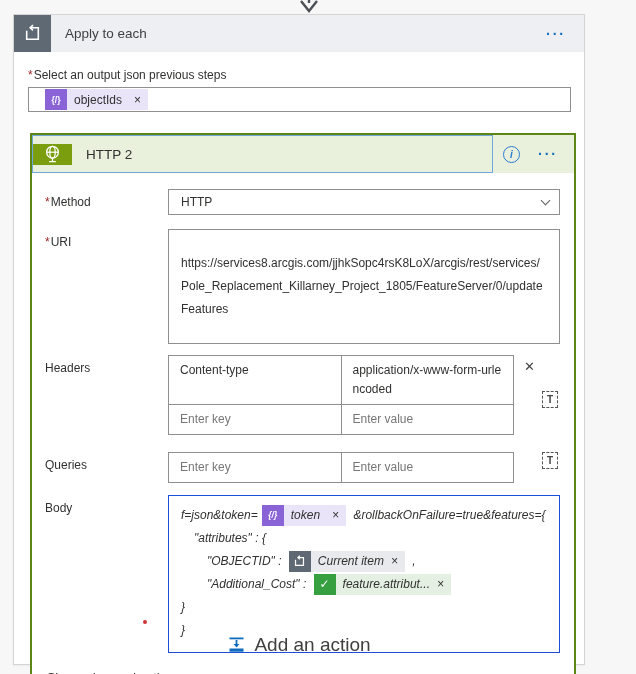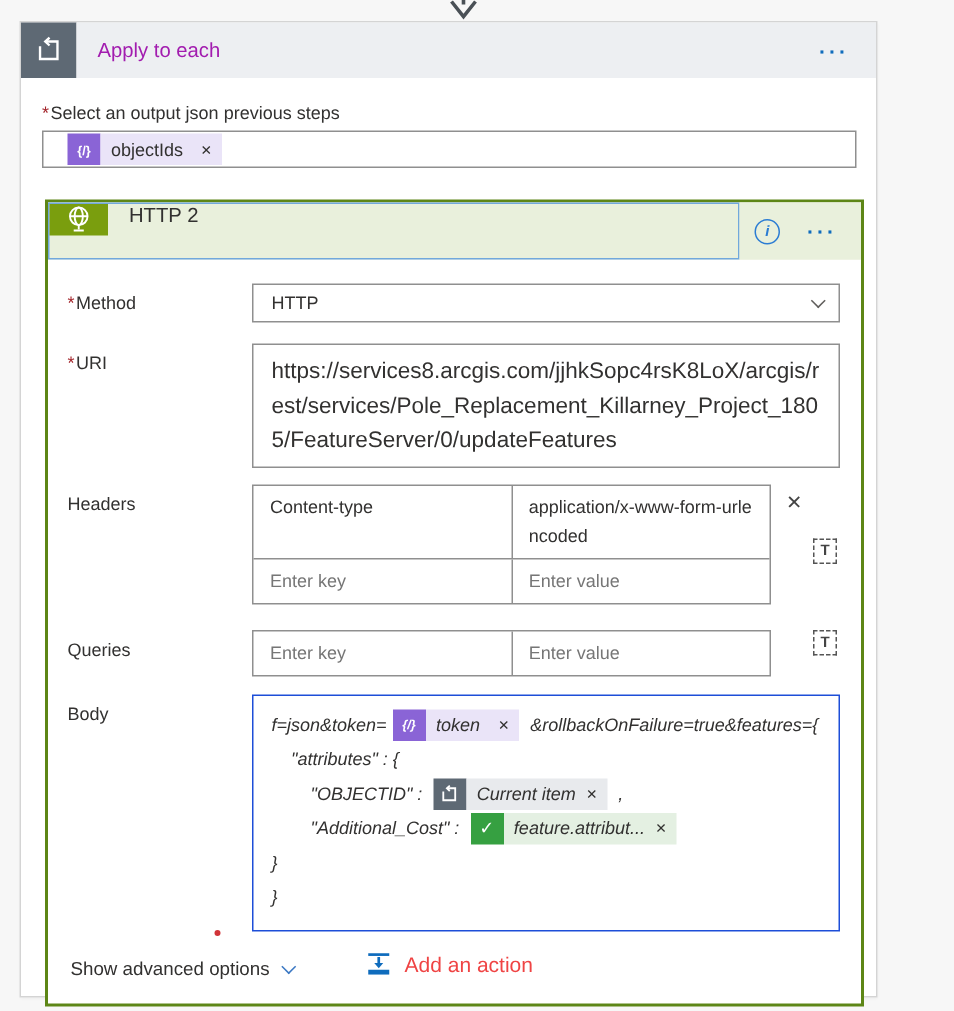--- a/index.html
+++ b/index.html
@@ -12,21 +12,21 @@
   
   .top-arrow { position:absolute; left:297px; top:-4px; }
   
   .scope-card {
     position:absolute; left:13px; top:14px; width:572px; height:651px;
     background:#fff; border:1px solid #d4d4d4; box-shadow:0 1px 2px rgba(0,0,0,.05);
   }
   .scope-header { display:flex; align-items:stretch; height:37px; cursor:pointer; }
   .scope-icon { width:37px; background:#5e6974; display:flex; align-items:center; justify-content:center; flex:0 0 37px; }
   .scope-titlebar { flex:1; background:#edeff2; display:flex; align-items:center; padding:0 14px; }
-  .scope-title { font-size:13.5px; color:#a21caf; }
+  .scope-title { font-size:13.5px; color:#404040; }
   .ellipsis { margin-left:auto; color:#0f6cbd; font-weight:bold; letter-spacing:2px; font-size:14px; cursor:pointer; padding:0 4px; }
   .scope-body { padding:16px 14px 0 14px; }
   .field-label { font-size:12px; color:#323130; margin-bottom:5px; }
   .req { color:#a4262c; margin-right:1px; }
   .token-input {
     border:1px solid #8f8f8f; height:25px; display:flex; align-items:center;
     padding:1px 2px 1px 16px; background:#fff; width:543px; cursor:text;
   }
   
   .chip { display:inline-flex; align-items:stretch; height:21px; cursor:pointer; vertical-align:middle; }
@@ -35,40 +35,40 @@
   .chip-x { font-size:12px; color:#323130; cursor:pointer; }
   .chip.purple .chip-ic { background:#8a64d6; }
   .chip.purple .chip-body { background:#eae4f8;gap:12px; }
   .chip.gray .chip-ic { background:#5e6974; }
   .chip.gray .chip-body { background:#e8eaed; }
   .chip.green .chip-ic { background:#36a041; font-size:12px; }
   .chip.green .chip-body { background:#e4f0e2; }
   
   .http-card { margin:21px 0 0 2px; width:546px; border:2px solid #5d8616; background:#fff; }
   .http-header { display:flex; align-items:stretch; height:38px; background:#e9f0dc; }
-  .http-selectbox { display:flex; align-items:flex-start; flex:1; border:1px solid #71a8dc; cursor:pointer; }
+  .http-selectbox { display:flex; align-items:center; flex:1; border:1px solid #71a8dc; cursor:pointer; }
   .http-icon { width:39px; flex:0 0 39px; background:#7a9e0e; display:flex; align-items:center; justify-content:center; }
   .http-titlearea { flex:1; display:flex; align-items:center; padding:0 14px; background:#e9f0dc; }
   .http-title { font-size:13.5px; }
   .http-header-right { display:flex; align-items:center; gap:14px; padding:0 12px 0 10px; background:#e9f0dc; }
   .info-icon { width:17px; height:17px; border:1.4px solid #2b7cd3; border-radius:50%;
     color:#2b7cd3; font-size:10px; font-style:italic; font-weight:bold;
     display:flex; align-items:center; justify-content:center; cursor:pointer; }
   .http-body { padding:16px 14px 14px 13px; }
   .frow { display:flex; margin-bottom:14px; }
   .flabel { width:123px; flex:0 0 123px; font-size:12px; padding-top:6px; color:#323130; }
   .fctl { flex:1; }
   .selectbox {
     border:1px solid #8f8f8f; height:26px; display:flex; align-items:center;
     padding:0 10px 0 12px; font-size:12px; cursor:pointer; background:#fff;
   }
   .chev { width:7px; height:7px; border-right:1.5px solid #605e5c; border-bottom:1.5px solid #605e5c;
     transform:rotate(45deg); margin-left:auto; margin-top:-4px; }
   .textbox {
-    border:1px solid #8f8f8f; padding:6px 12px; font-size:15px; line-height:23px;
+    border:1px solid #8f8f8f; padding:22px 12px; font-size:12px; line-height:23px;
     word-break:break-all; background:#fff; cursor:text;
   }
   .fwrap { display:flex; gap:7px; flex:1; }
   .kv-table { flex:1; border:1px solid #8f8f8f; }
   .kv-row { display:flex; border-bottom:1px solid #8f8f8f; }
   .kv-row:last-child { border-bottom:none; }
   .kv-cell { flex:1; padding:5px 11px; font-size:12px; line-height:19px; word-break:break-all; border-right:1px solid #8f8f8f; cursor:text; }
   .kv-cell:last-child { border-right:none; }
   .kv-cell input { border:none; outline:none; width:100%; font:inherit; color:#1d4ed8; background:transparent; }
   .kv-cell input::placeholder { color:#767676; opacity:1; }
@@ -81,21 +81,21 @@
   .bodybox { border:1px solid #1d4ed8; padding:8px 12px 10px 12px; font-size:12px; background:#fff; cursor:text;font-style:italic; }
   .bline { line-height:23px; display:flex; align-items:center; flex-wrap:wrap; white-space:pre; }
   .ind1 { padding-left:13px; } .ind2 { padding-left:26px; }
   .bline .chip { margin:0 4px; }
   .advanced { display:flex; align-items:center; gap:9px; font-size:12.5px; margin:18px 0 2px 2px; cursor:pointer; }
   .chev-blue { width:7px; height:7px; border-right:1.5px solid #3b78c3; border-bottom:1.5px solid #3b78c3;
     transform:rotate(45deg); margin-top:-4px; }
   
   .error-dot { position:absolute; left:129px; top:605px; width:4px; height:4px; border-radius:50%; background:#d13438; }
   .add-action { position:absolute; left:0; right:0; top:619px; display:flex; align-items:center; justify-content:center; gap:8px; cursor:pointer; }
-  .add-action-label { color:#ef4444; font-size:14px; }
+  .add-action-label { color:#404040; font-size:19px; }
   svg { display:block; }
 </style>
 </head>
 <body>
 
 <div class="top-arrow">
   <svg width="24" height="18" viewBox="0 0 24 18">
     <path d="M12 -4 V7" stroke="#4a5056" stroke-width="2.4" fill="none"></path>
     <path d="M4 5 L12 15 L20 5" fill="none" stroke="#4a5056" stroke-width="2.4"></path>
   </svg>

